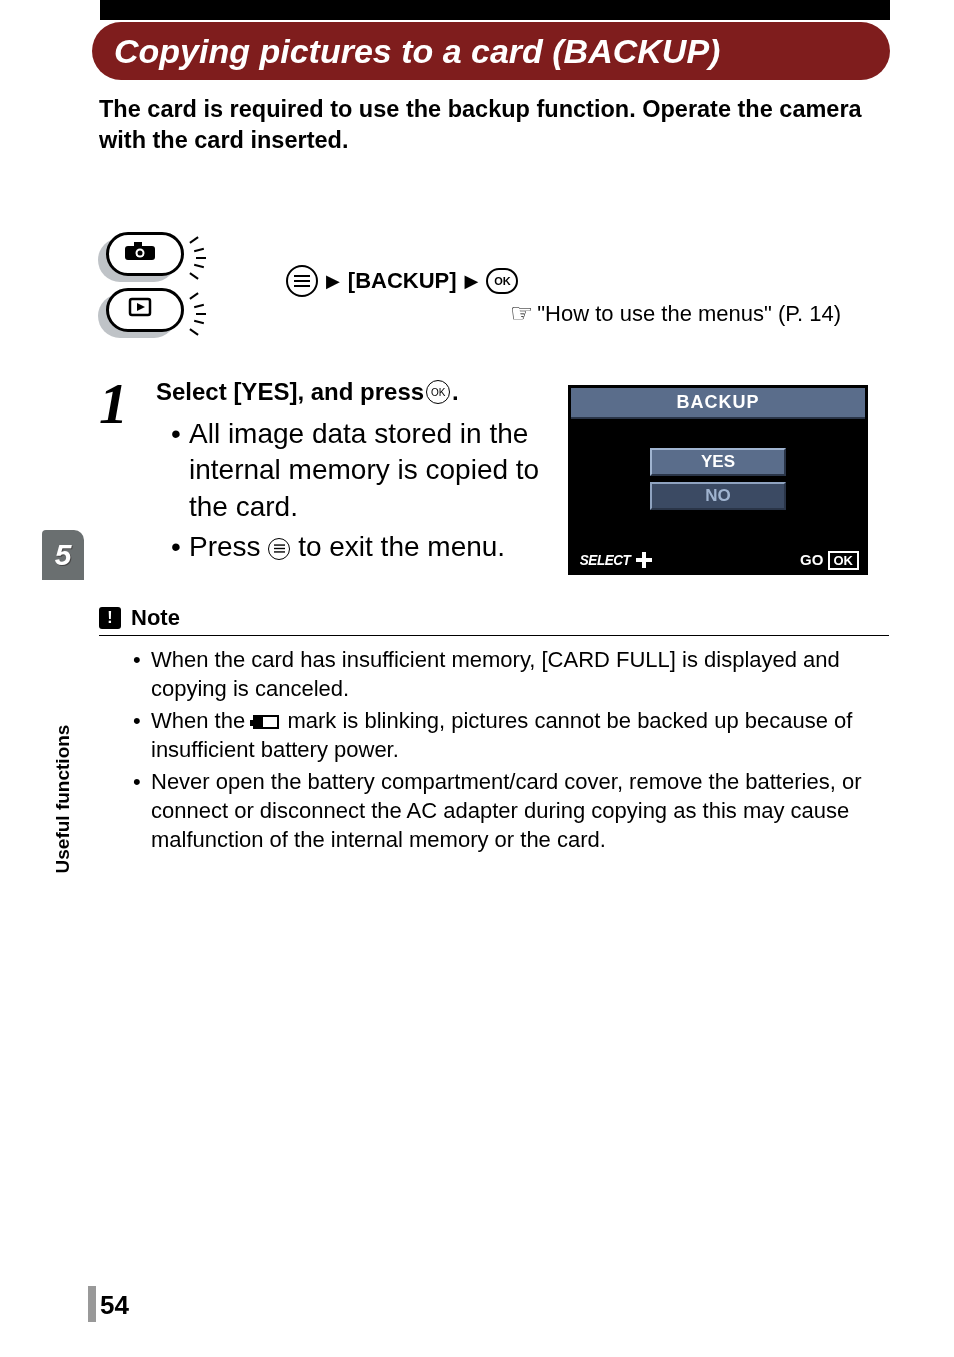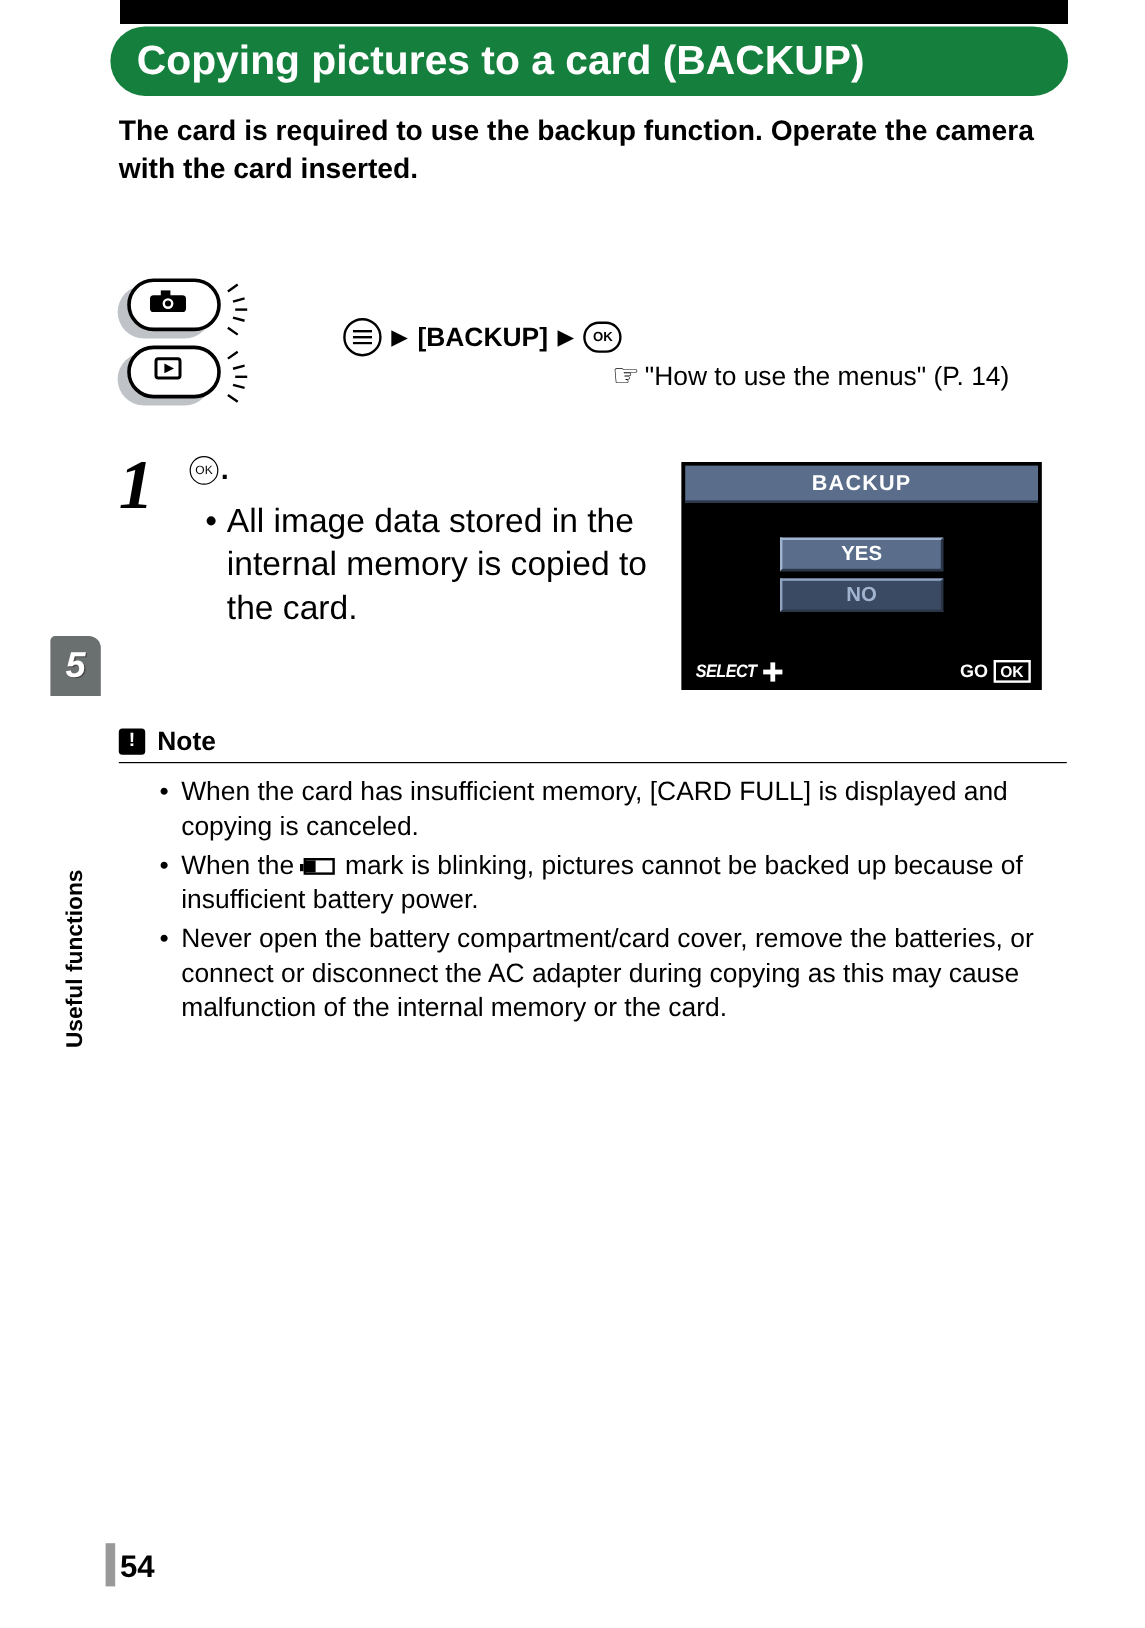--- a/index.html
+++ b/index.html
@@ -1,19 +1,19 @@
 <!DOCTYPE html>
 <html><head>
 <meta charset="utf-8">
 <style>
   * { box-sizing: border-box; margin: 0; padding: 0; }
   html, body { width: 954px; height: 1357px; font-family: Arial, Helvetica, sans-serif; background: #fff; color: #000; }
   .page { position: relative; width: 954px; height: 1357px; padding: 0 90px 0 90px; }
   .top-black-area { position: absolute; top: 0; left: 100px; width: 790px; height: 20px; background: #000; }
-  .title-bar { position: absolute; top: 22px; left: 92px; width: 798px; height: 58px; background: #15803d; border-radius: 29px; display: flex; align-items: center; padding-left: 22px; color: #fff; font-size: 34px; font-weight: bold; }
+  .title-bar { position: absolute; top: 22px; left: 92px; width: 798px; height: 58px; background: #7f1d1d; border-radius: 29px; display: flex; align-items: center; padding-left: 22px; color: #fff; font-size: 34px; font-weight: bold; font-style: italic; }
   .intro { position: absolute; top: 92px; left: 99px; width: 790px; font-size: 23.5px; line-height: 1.3; }
   .intro .bold { font-weight: bold; margin-top: 2px; }
 
   .mode-dials { position: absolute; top: 232px; left: 98px; }
   .dial-row { display: flex; align-items: center; margin-bottom: 6px; }
   .dial-body { position: relative; width: 88px; height: 50px; }
   .dial-shadow { position: absolute; left: 0; top: 6px; width: 78px; height: 44px; background: #bfc3c7; border-radius: 22px; }
   .dial-outer { position: absolute; left: 8px; top: 0; width: 78px; height: 44px; background: #fff; border: 3px solid #000; border-radius: 22px; }
   .dial-inner { position: absolute; left: 22px; top: 8px; width: 40px; height: 22px; display:flex; align-items:center; justify-content:center; }
   .ticks { position: relative; width: 22px; height: 44px; margin-left: 0px; }
@@ -148,25 +148,37 @@
   </div>
 
   <div class="hand-ref">
     <span class="hand">☞</span>
     <span>"How to use the menus" (P. 14)</span>
   </div>
 
   <div class="step-area">
     <div class="step-num">1</div>
     <div class="step-title">
+      <span>Select [YES], and press </span>
       <span class="okcircle">OK</span>
       <span>.</span>
     </div>
     <ul class="step-list">
       <li>All image data stored in the internal memory is copied to the card.</li>
+      <li>
+        <span>Press </span>
+        <span class="menucircle">
+          <svg width="11" height="9" viewBox="0 0 16 12">
+              <rect x="0" y="0" width="16" height="2" fill="#000"></rect>
+              <rect x="0" y="5" width="16" height="2" fill="#000"></rect>
+              <rect x="0" y="10" width="16" height="2" fill="#000"></rect>
+            </svg>
+        </span>
+        <span> to exit the menu.</span>
+      </li>
     </ul>
   </div>
 
   <div class="lcd-screen">
     <div class="lcd-title">BACKUP</div>
     <div class="lcd-body">
       <div class="lcd-opt selected">YES</div>
       <div class="lcd-opt unselected">NO</div>
     </div>
     <div class="lcd-footer">

